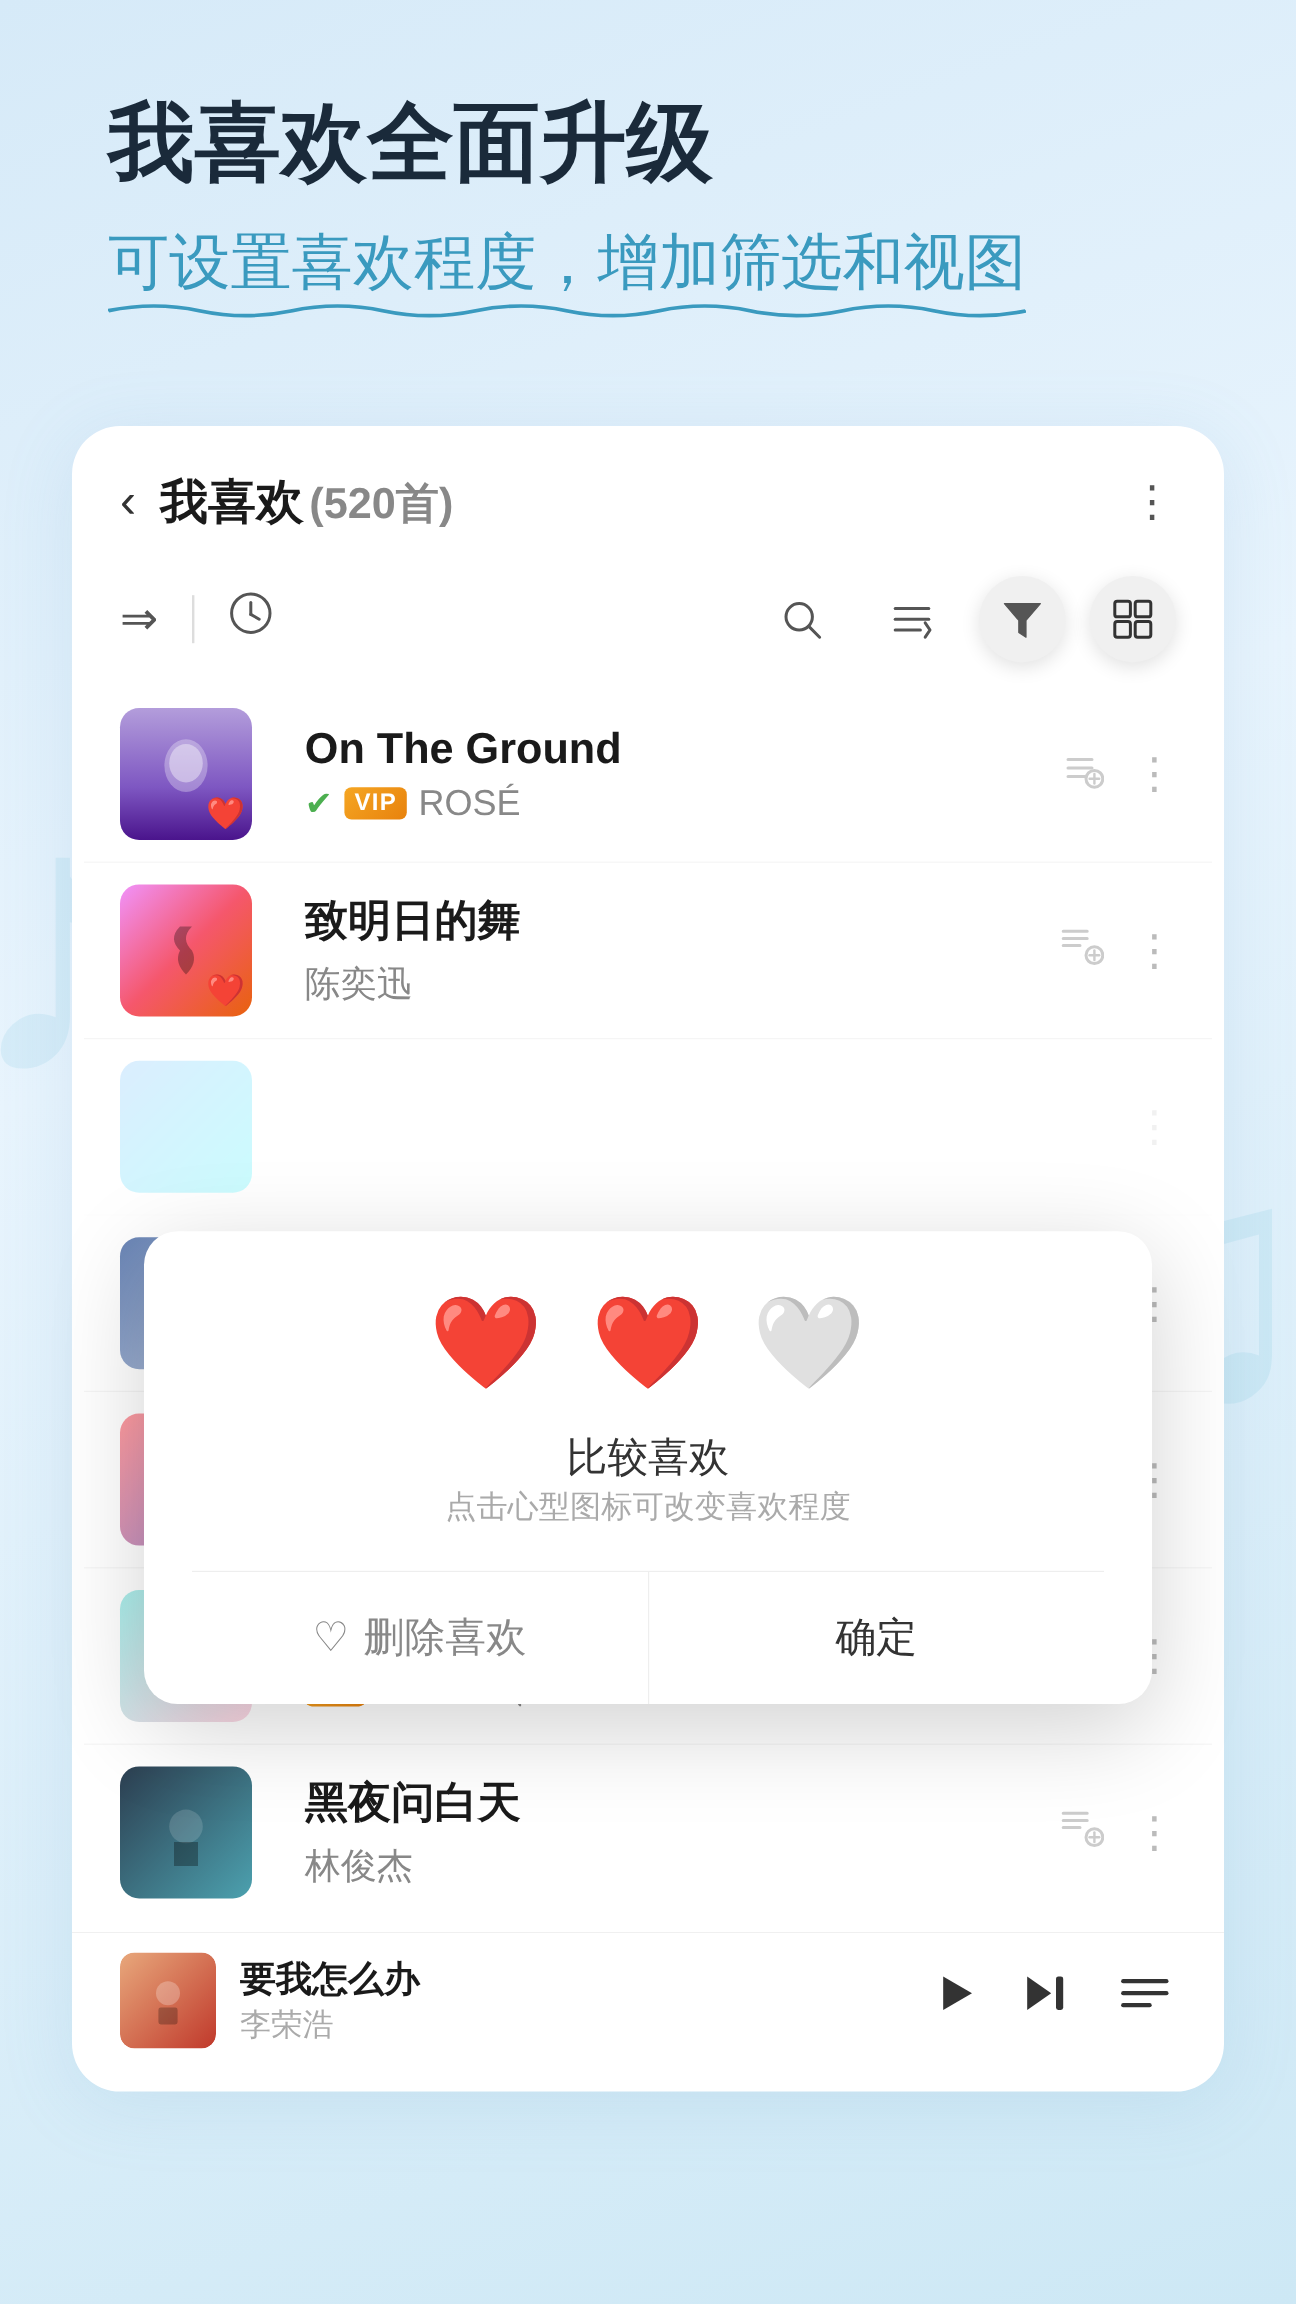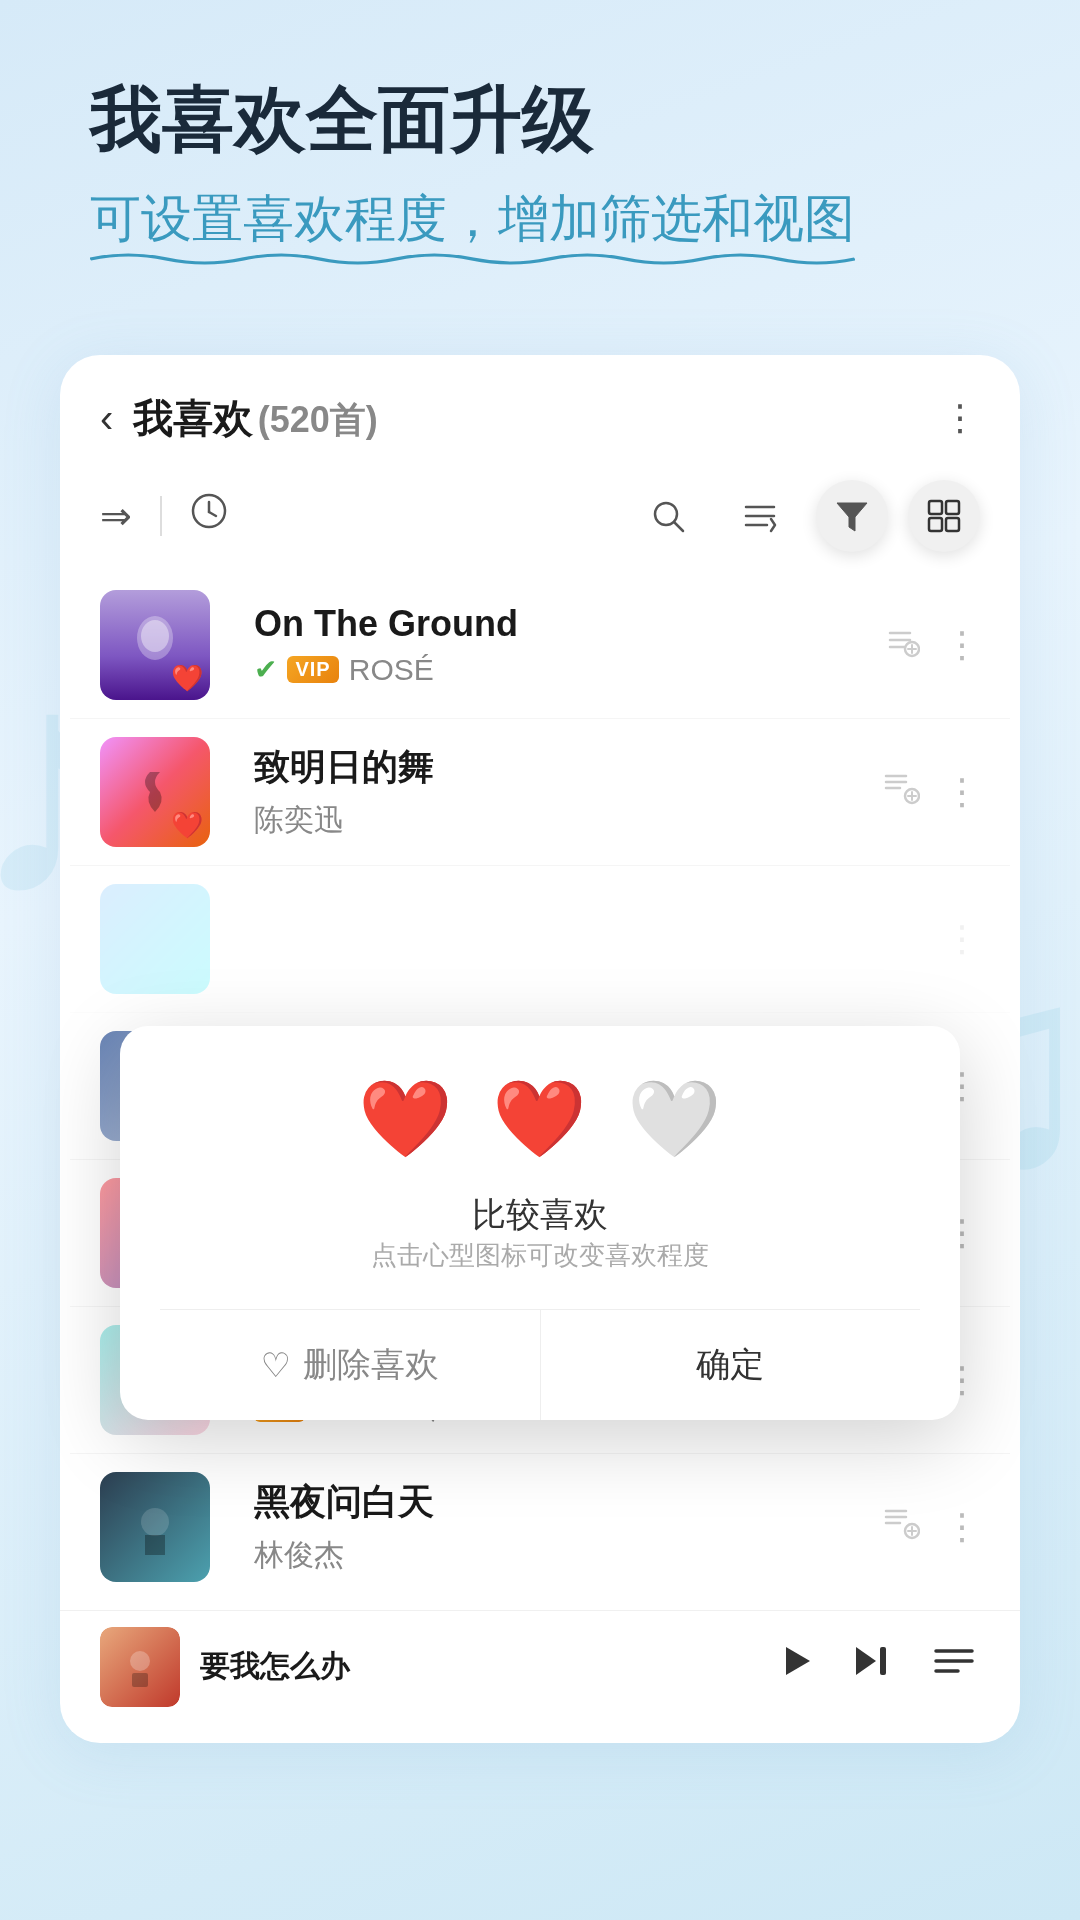--- a/index.html
+++ b/index.html
@@ -631,20 +631,21 @@
     <div class="player-cover">
       <div class="cover-content cover-player" style="background: linear-gradient(135deg, #e8a87c, #c0392b); width:100%; height:100%; border-radius:12px;">
         <svg width="44" height="44" viewBox="0 0 44 44">
           <circle cx="22" cy="16" r="10" fill="rgba(255,255,255,0.25)"></circle>
           <rect x="14" y="28" width="16" height="14" rx="2" fill="rgba(0,0,0,0.25)"></rect>
         </svg>
       </div>
     </div>
     <div class="player-info">
       <div class="player-title">要我怎么办</div>
+      <div class="player-artist">李荣浩</div>
     </div>
     <div class="player-controls">
       <div class="player-btn play">
         <svg width="52" height="52" viewBox="0 0 52 52">
           <polygon points="18,12 42,26 18,40" fill="#333"></polygon>
         </svg>
       </div>
       <div class="player-btn">
         <svg width="52" height="52" viewBox="0 0 52 52">
           <polygon points="8,12 28,26 8,40" fill="#333"></polygon>

